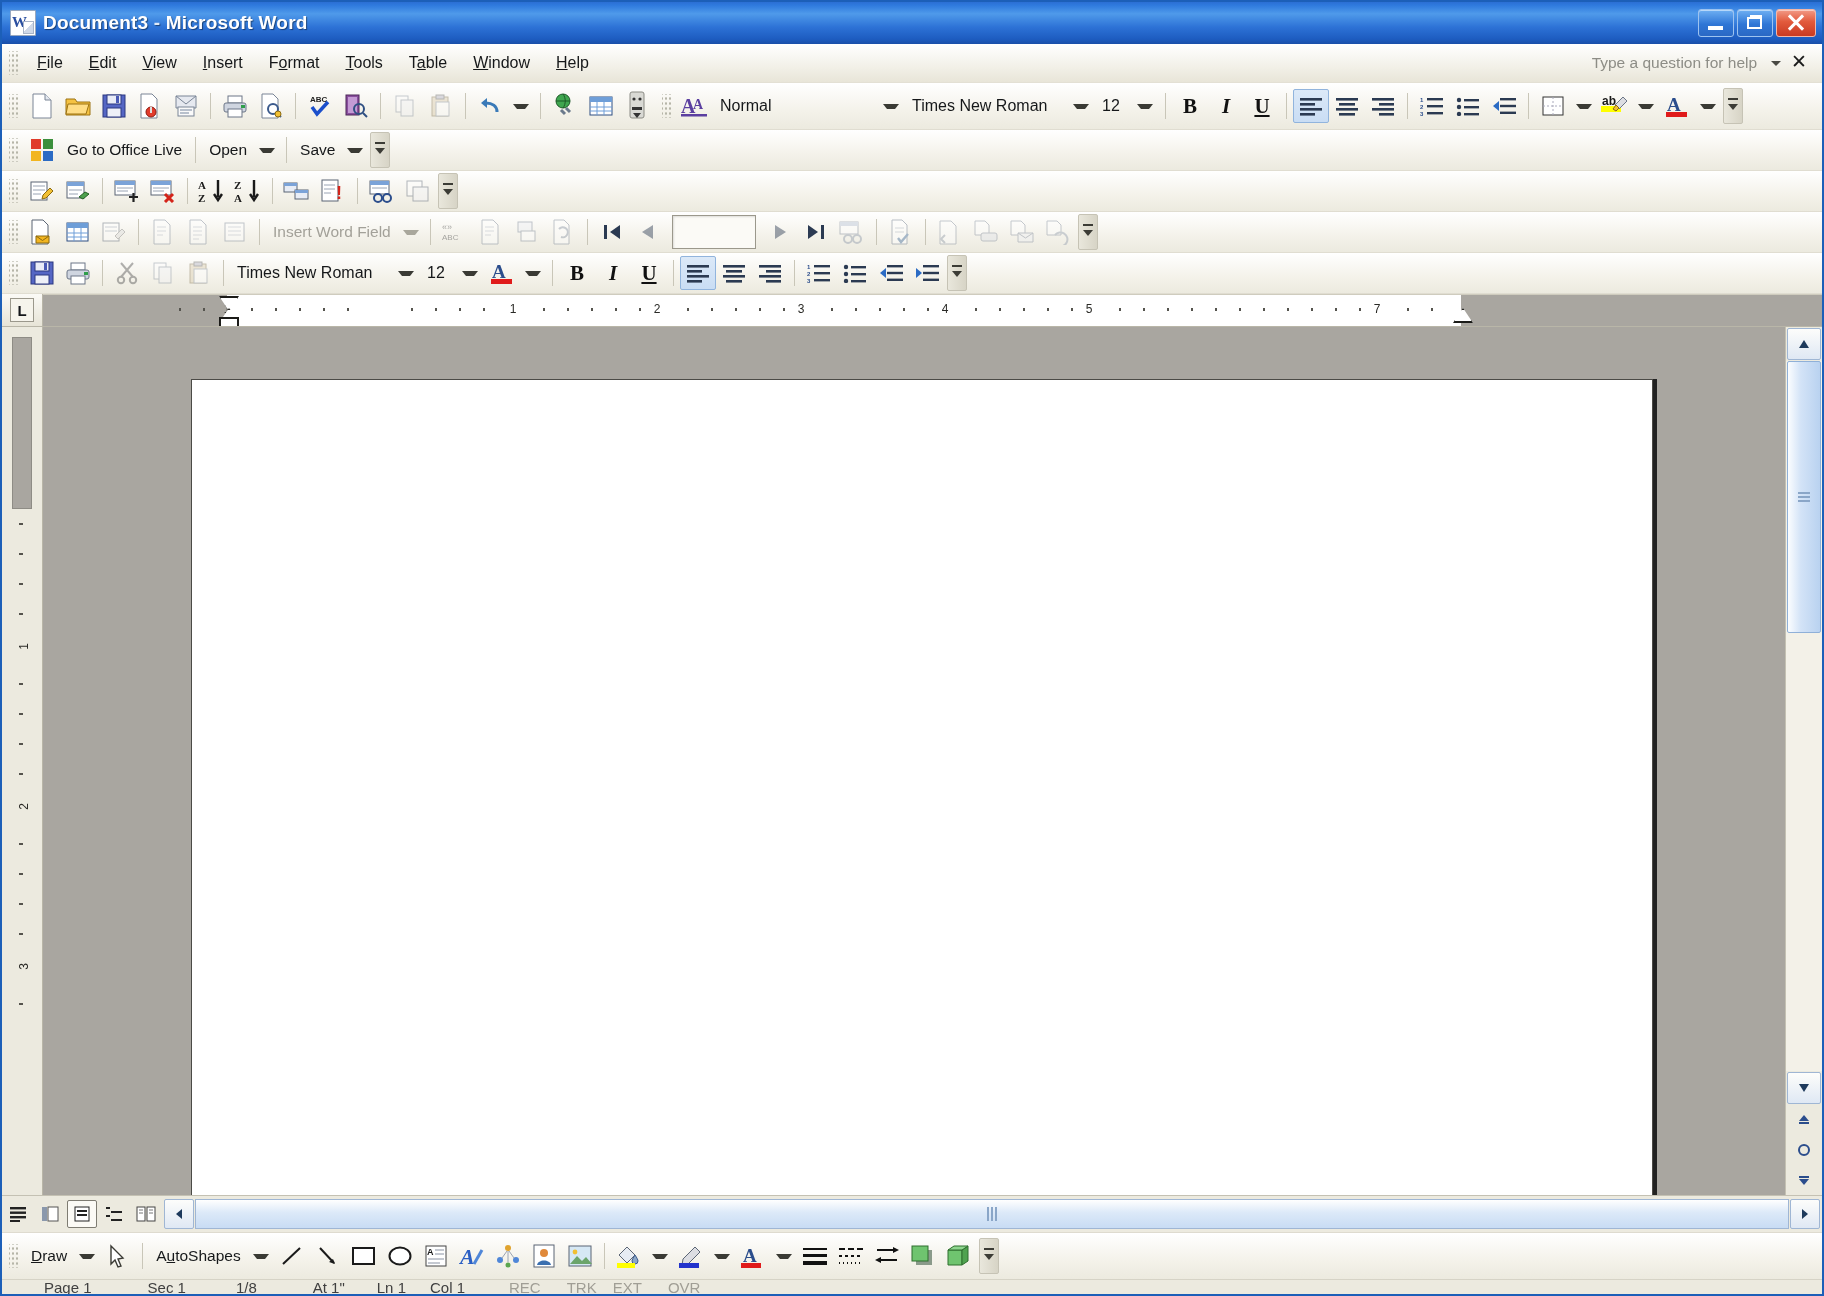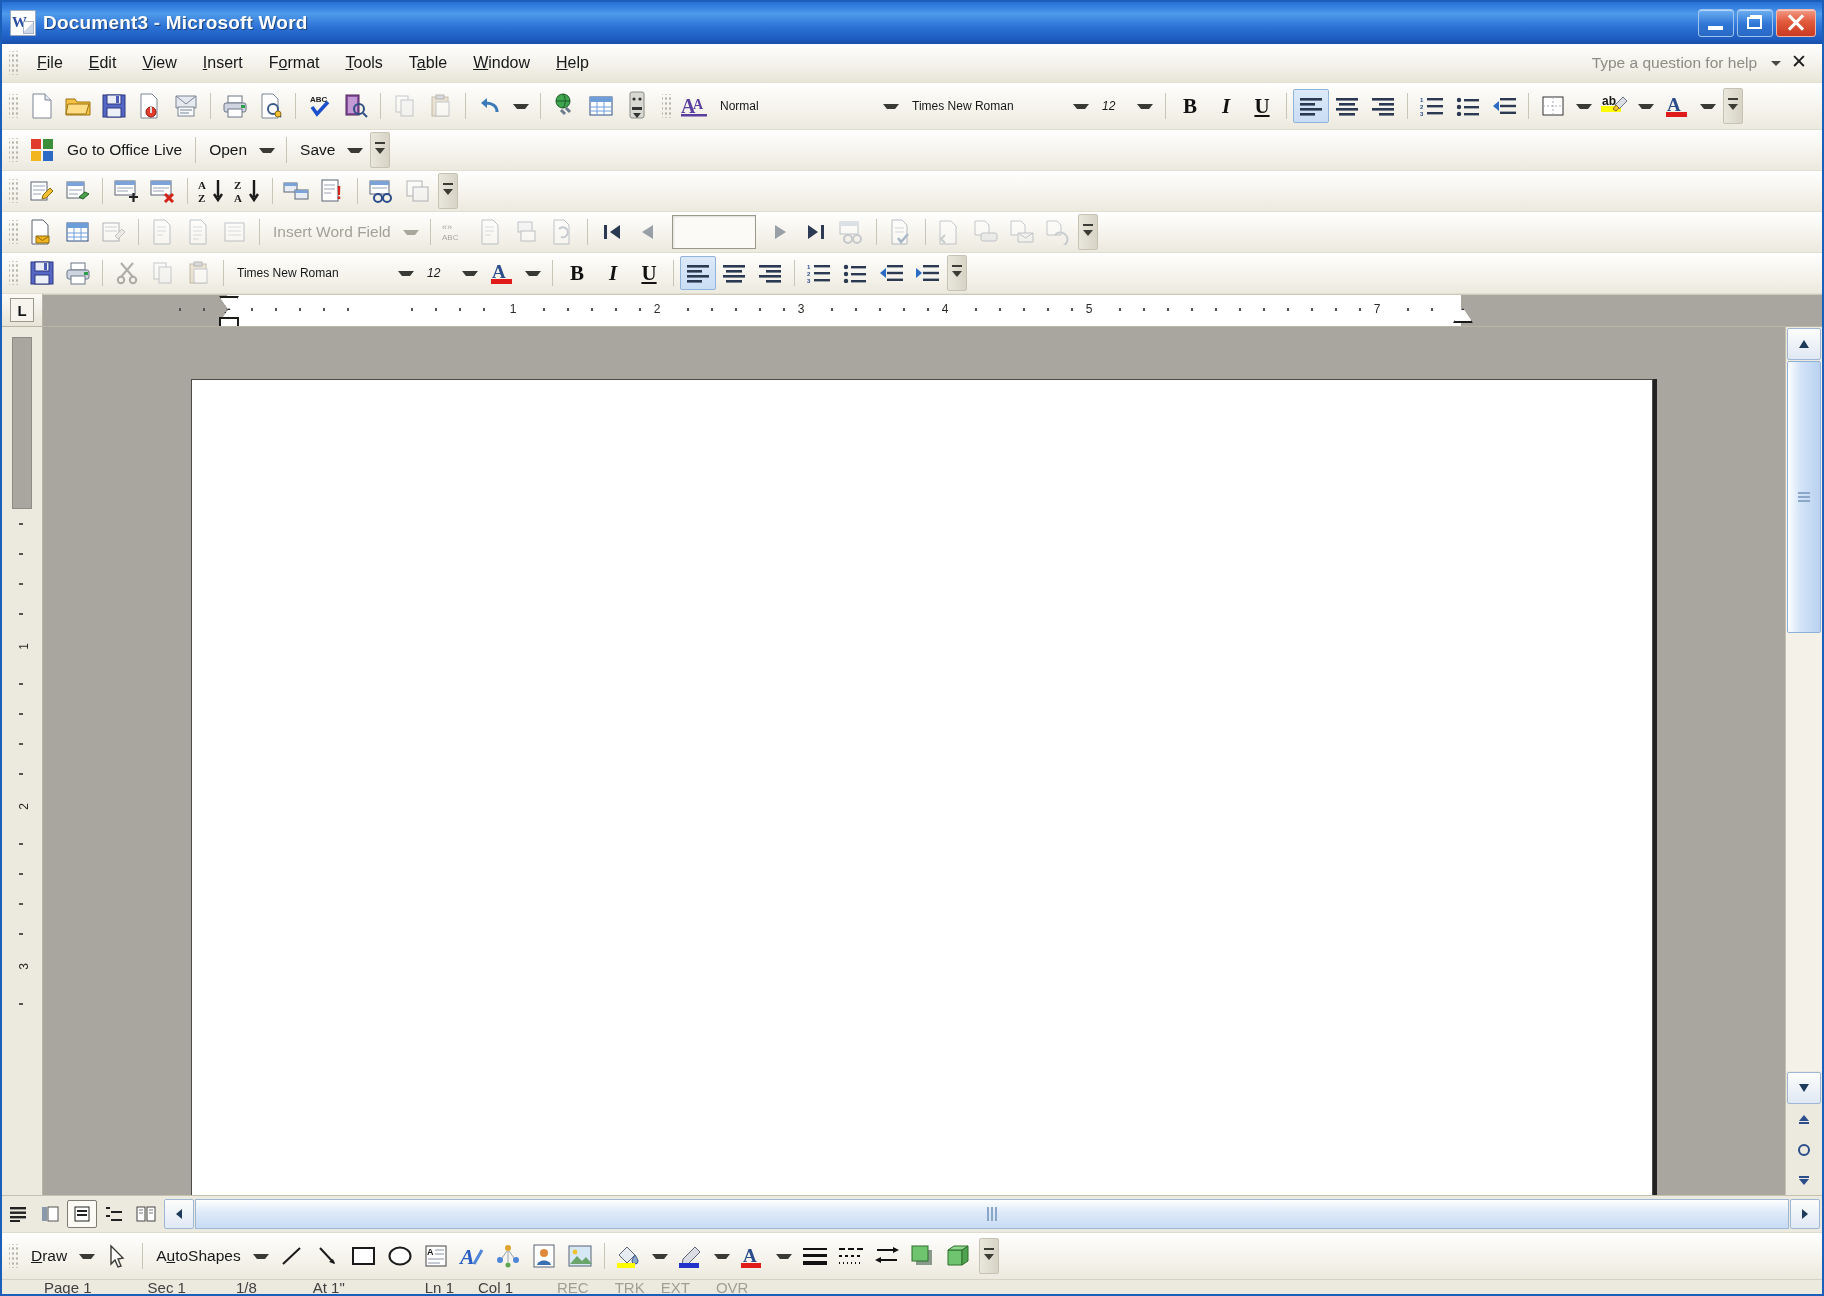--- a/index.html
+++ b/index.html
@@ -66,26 +66,26 @@
     background:linear-gradient(to right,#e9e7dc,#d7d4c6);border:1px solid #c6c3b5;border-radius:2px;}
   .overflow:before{content:"";position:absolute;left:4px;top:9px;width:10px;height:2px;background:#3c3c36;}
   .overflow:after{content:"";position:absolute;left:4px;top:15px;border-left:5px solid transparent;
     border-right:5px solid transparent;border-top:6px solid #3c3c36;}
   .tlabel{font-size:15.5px;color:#16181a;padding:0 7px;white-space:nowrap;}
   .tlabel.dim{color:#a3a199;}
   .tlabel u{text-decoration:underline;}
 
   
   .combo{height:28px;display:flex;align-items:center;border:1px solid transparent;background:transparent;}
-  .combo .ctext{font-size:12px;color:#16181a;padding:0 6px;white-space:nowrap;overflow:hidden;}
+  .combo .ctext{font-size:16px;color:#16181a;padding:0 6px;white-space:nowrap;overflow:hidden;}
   .combo.style-combo{width:190px;}
   .combo.style-combo .ctext{flex:1;}
   .combo.font-combo{width:188px;}
   .combo.font-combo .ctext{flex:1;}
-  .combo.size-combo{width:62px;font-style:italic;}
+  .combo.size-combo{width:62px;}
   .combo.size-combo .ctext{flex:1;}
 
   
   .ruler-row{flex:0 0 32px;height:32px;display:flex;align-items:stretch;background:#eceadf;border-bottom:1px solid #b9b6a8;}
   .tabbox{width:40px;flex:0 0 40px;display:flex;align-items:center;justify-content:center;
      background:linear-gradient(to bottom,#fbfaf6,#e7e4d7);border-right:1px solid #b9b6a8;}
   .tabL{font-size:15px;font-weight:bold;color:#14161a;border:1px solid #9b988c;background:#f6f4ec;
      width:22px;height:22px;display:flex;align-items:center;justify-content:center;font-family:"Liberation Sans",sans-serif;}
   .ruler{flex:1;position:relative;background:#ffffff;border-top:1px solid #cfccbe;overflow:hidden;}
   .ruler .shade{position:absolute;top:0;bottom:0;background:#a9a6a0;}
@@ -135,21 +135,21 @@
   .drawbar{flex:0 0 46px;height:46px;display:flex;align-items:center;
     background:linear-gradient(to bottom,#ffffff,#f4f2ea 60%,#eceadf);border-top:1px solid #dedbcf;}
   
   .statusbar{flex:0 0 14px;height:14px;display:flex;align-items:flex-start;overflow:hidden;
     background:#eceadf;border-top:1px solid #d6d3c6;font-size:15px;color:#26262200;}
   .statusbar span{display:block;color:#404040;line-height:15px;}
   .st1{margin-left:42px;}
   .st2{margin-left:56px;}
   .st3{margin-left:50px;}
   .st4{margin-left:56px;}
-  .st5{margin-left:80px;}
+  .st5{margin-left:32px;}
   .st6{margin-left:24px;}
   .st7{margin-left:44px;color:#a09e95 !important;}
   .st8{margin-left:26px;color:#a09e95 !important;}
   .st9{margin-left:16px;color:#a09e95 !important;}
   .st10{margin-left:26px;color:#a09e95 !important;}
 </style>
 </head>
 <body>
 
 <div class="app">

